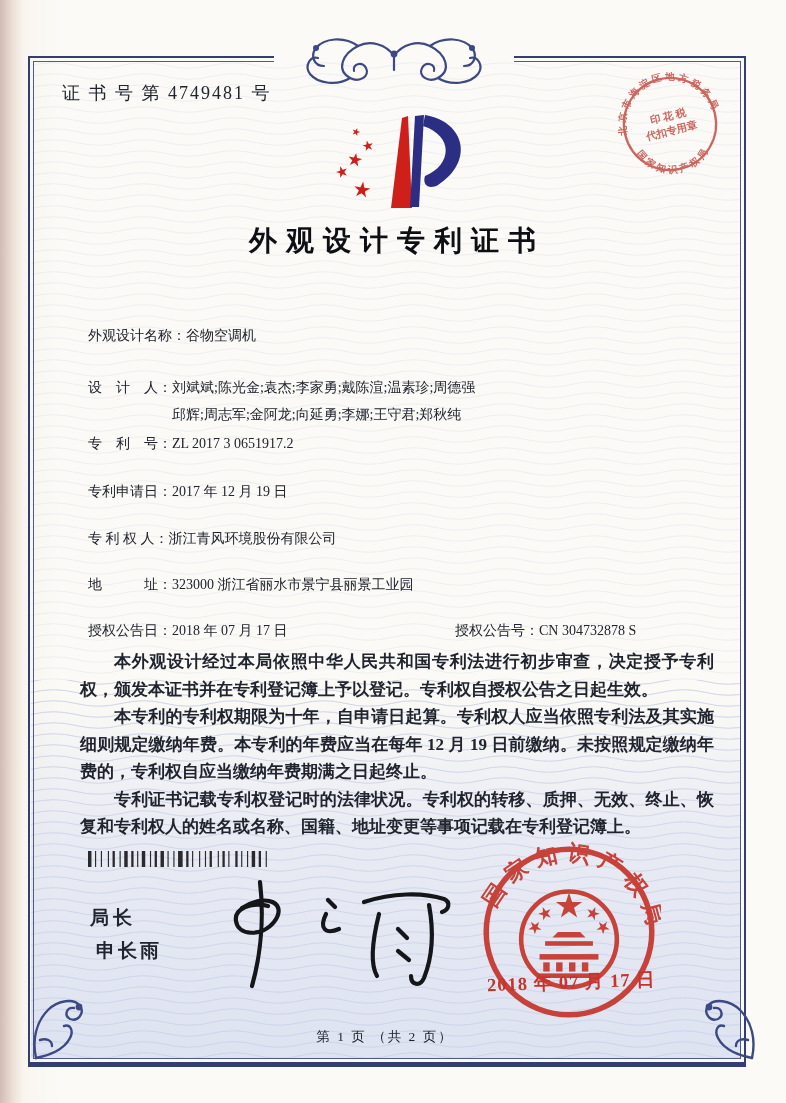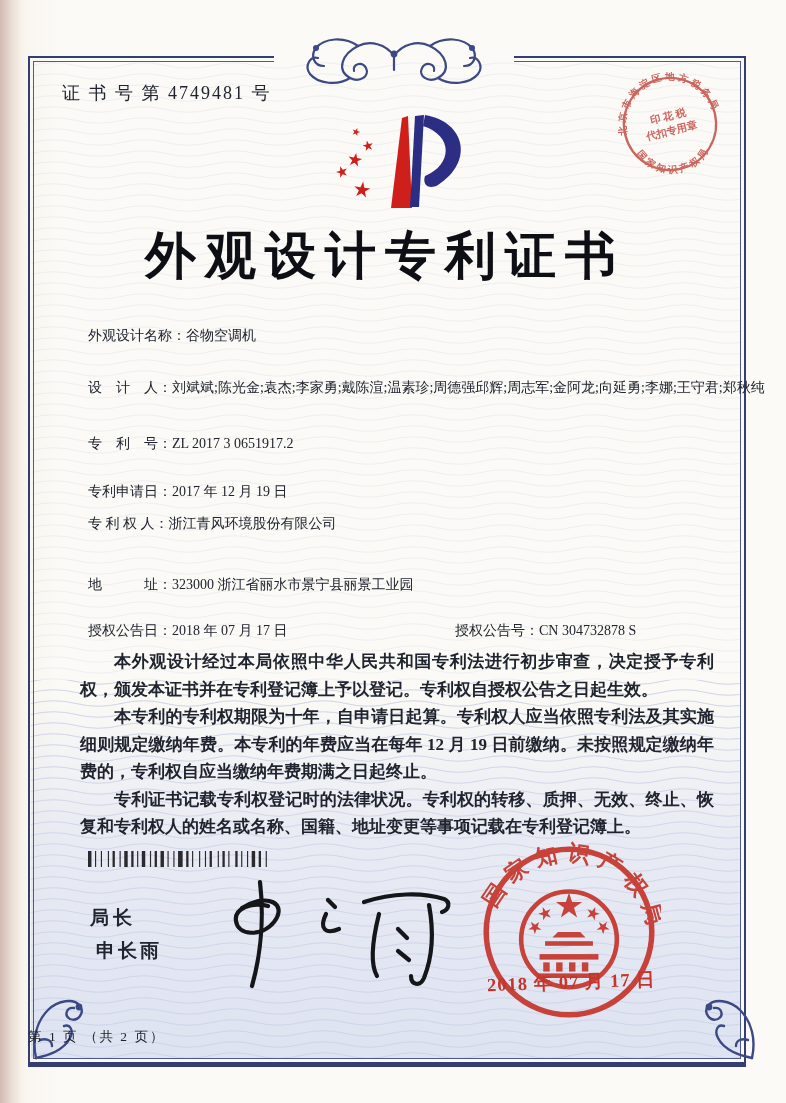--- a/index.html
+++ b/index.html
@@ -14,35 +14,35 @@
   .tint{position:absolute;left:31px;top:690px;width:710px;height:368px;z-index:0;
     background:linear-gradient(180deg,rgba(213,220,242,0) 0%,rgba(210,217,240,.45) 40%,rgba(203,212,238,.6) 100%);}
   .frame{position:absolute;left:28px;top:56px;width:714px;height:1004px;z-index:1;
     border:2px solid #333f73;border-bottom-width:5px;}
   .frame-inner{position:absolute;inset:3px;border:1px solid #4d5a8c;}
   .ornament{position:absolute;left:266px;top:26px;width:256px;height:64px;z-index:2;}
   .corner{position:absolute;z-index:2;}
   .certno{position:absolute;left:62px;top:81px;z-index:2;font-size:18px;letter-spacing:2px;}
   .taxstamp{position:absolute;left:618px;top:72px;width:104px;height:104px;z-index:3;}
   .logo{position:absolute;left:328px;top:110px;width:152px;height:106px;z-index:2;}
-  .title{position:absolute;left:28px;top:222px;width:714px;margin:0;text-align:center;z-index:2;
-    font-size:51px;font-weight:700;letter-spacing:9px;color:#0d0f14;}
+  .title{position:absolute;left:40px;top:222px;width:714px;margin:0;text-align:center;z-index:2;
+    font-size:28px;font-weight:700;letter-spacing:9px;color:#0d0f14;}
   .row{position:absolute;left:88px;width:640px;z-index:2;font-size:14px;line-height:27px;white-space:nowrap;}
   .lab{white-space:pre;}
-  .stack{display:inline-flex;flex-direction:row;vertical-align:top;white-space:nowrap;}
+  .stack{display:inline-flex;flex-direction:column;vertical-align:top;white-space:nowrap;}
   .bodytext{position:absolute;left:80px;top:648px;width:634px;z-index:2;font-size:17px;line-height:27.5px;text-align:justify;}
   .bodytext p{margin:0;text-indent:2em;font-weight:bold;}
   .barcode{position:absolute;left:88px;top:851px;width:216px;height:16px;z-index:2;}
   .signer-title{position:absolute;left:90px;top:905px;z-index:2;font-size:19px;font-weight:600;letter-spacing:4px;}
   .signer-name{position:absolute;left:96px;top:938px;z-index:2;font-size:19px;font-weight:600;letter-spacing:3px;}
   .signature{position:absolute;left:208px;top:872px;width:256px;height:118px;z-index:2;}
   .seal{position:absolute;left:477px;top:840px;width:184px;height:184px;z-index:3;opacity:.92;}
   .sealdate{position:absolute;left:487px;top:969px;width:185px;z-index:4;color:#c5352b;
     font-size:18.5px;font-weight:700;letter-spacing:1px;transform:rotate(-2deg);white-space:nowrap;}
-  .footer{position:absolute;left:28px;top:1028px;width:714px;z-index:2;
+  .footer{position:absolute;left:28px;top:1028px;width:714px;text-align:center;z-index:2;
     font-size:13.5px;letter-spacing:2px;}
 </style>
 </head>
 <body>
 
 <div class="page">
 
   <div class="spine"></div>
 
   <svg class="waves" viewBox="0 0 710 998" preserveAspectRatio="none">
@@ -147,21 +147,21 @@
   </div>
 
   <div class="row" style="top:430px">
     <span class="lab">专　利　号：</span><span class="val">ZL 2017 3 0651917.2</span>
   </div>
 
   <div class="row" style="top:478px">
     <span class="lab">专利申请日：</span><span class="val">2017 年 12 月 19 日</span>
   </div>
 
-  <div class="row" style="top:510px">
+  <div class="row" style="top:525px">
     <span class="lab">专 利 权 人：</span><span class="val">浙江青风环境股份有限公司</span>
   </div>
 
   <div class="row" style="top:571px">
     <span class="lab">地　　　址：</span><span class="val">323000  浙江省丽水市景宁县丽景工业园</span>
   </div>
 
   <div class="row" style="top:617px">
     <span class="lab">授权公告日：</span><span class="val">2018 年 07 月 17 日</span>
   </div>

